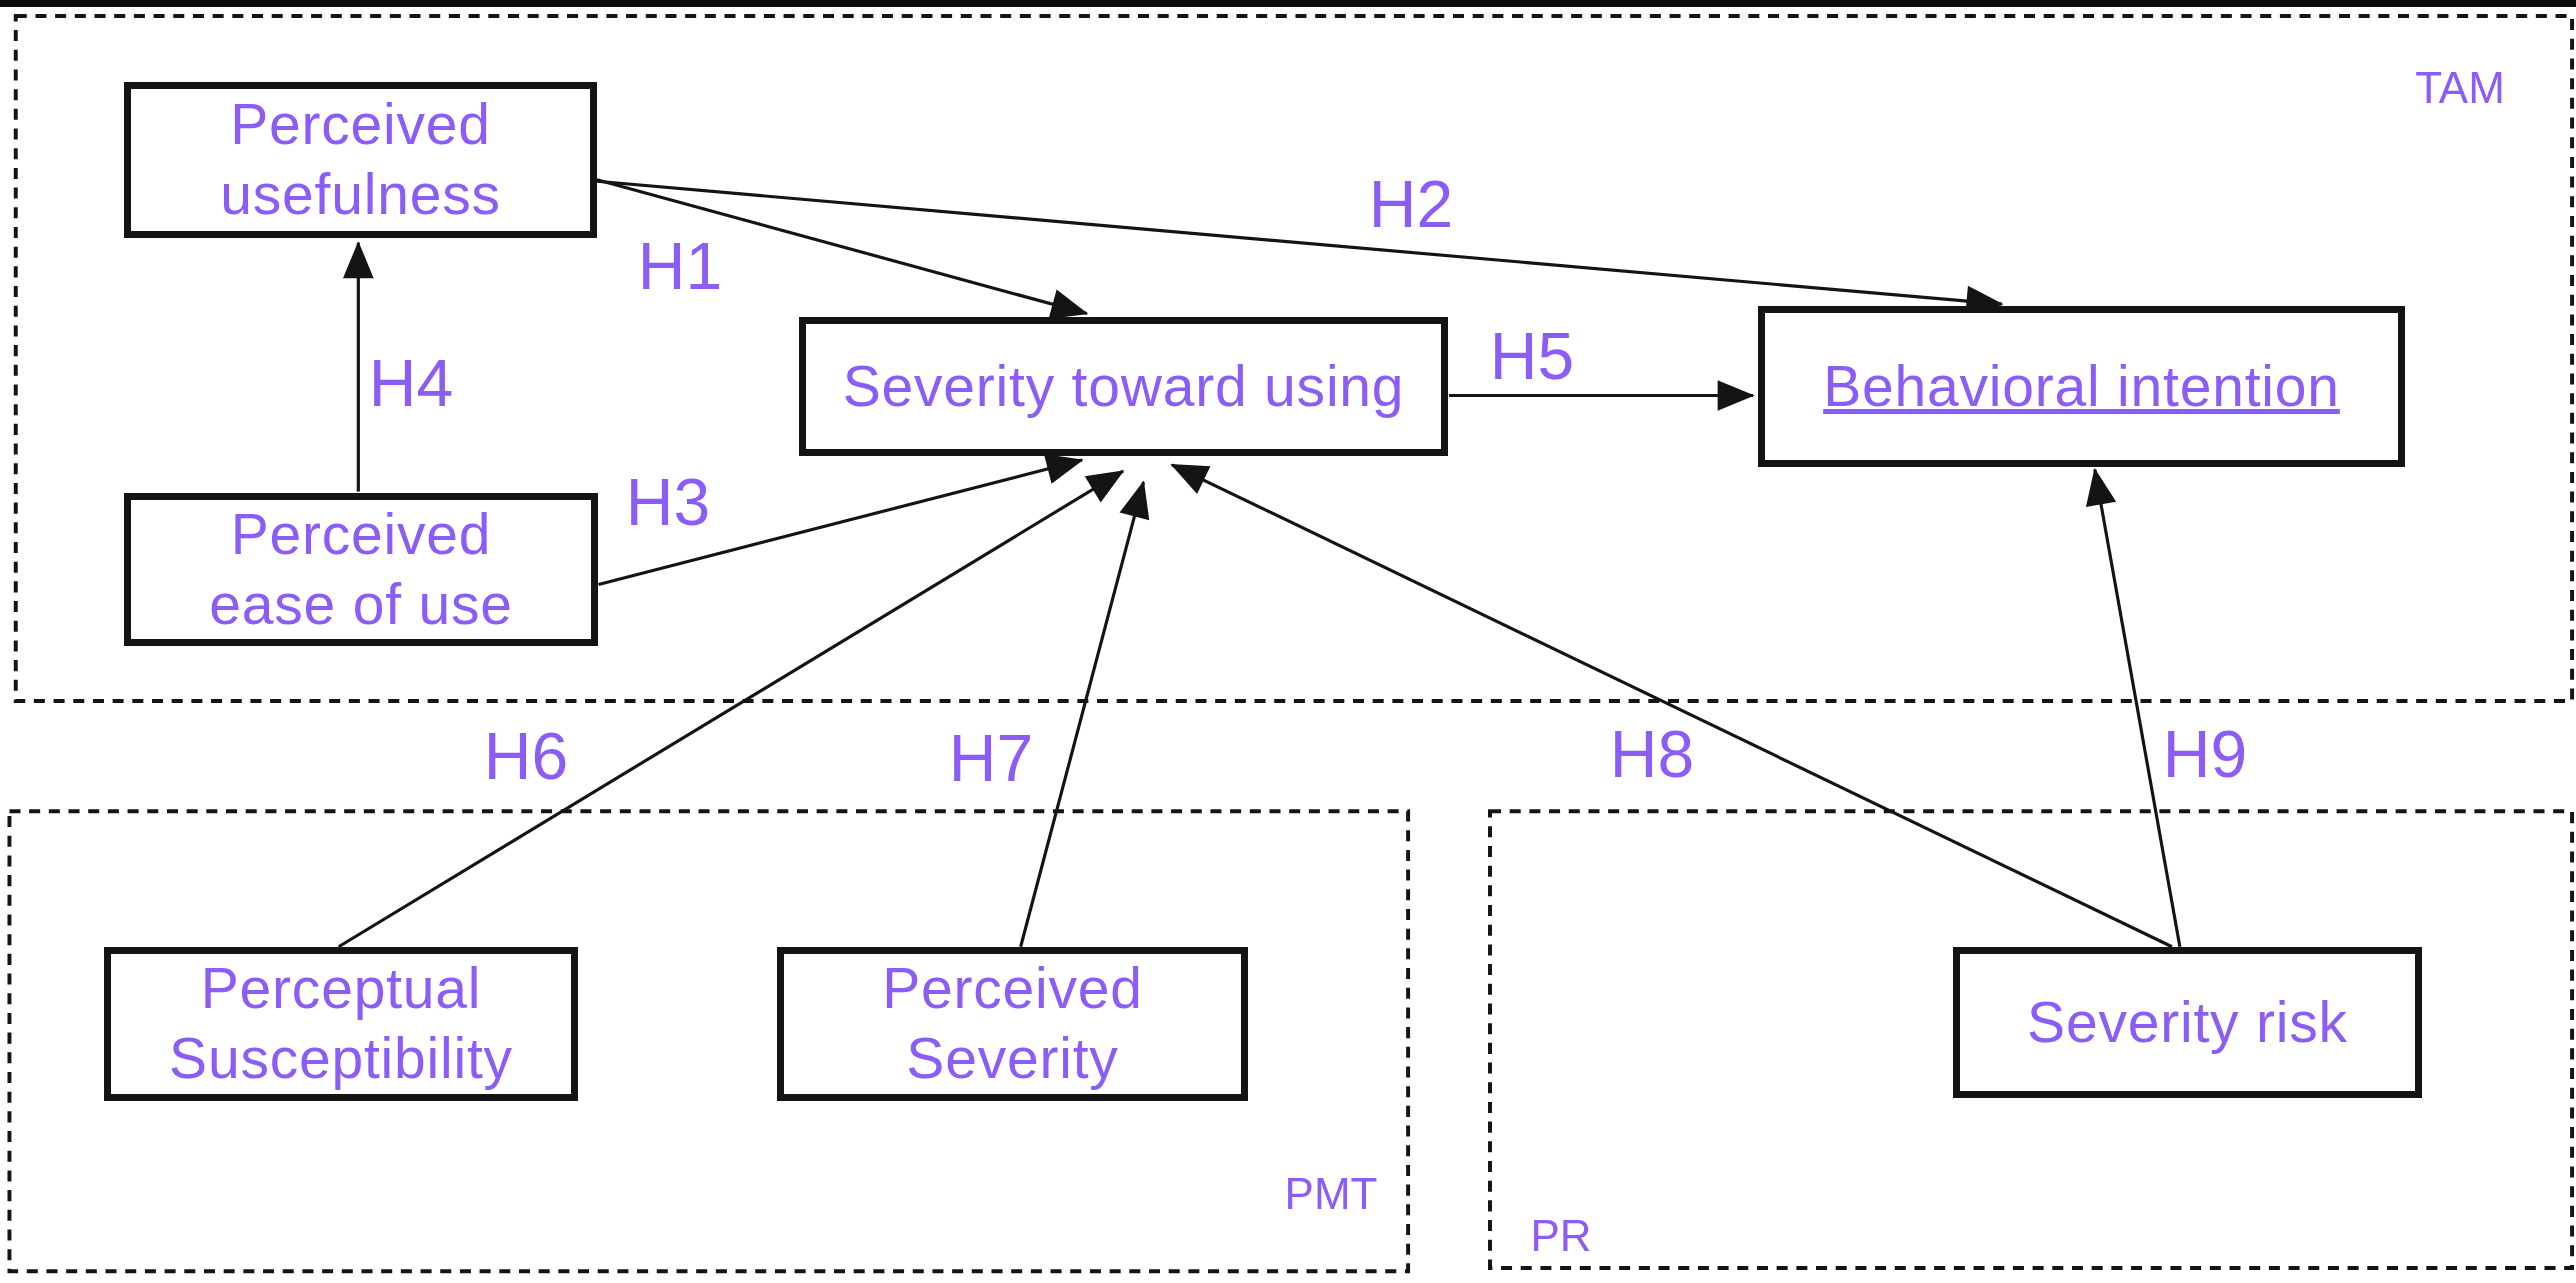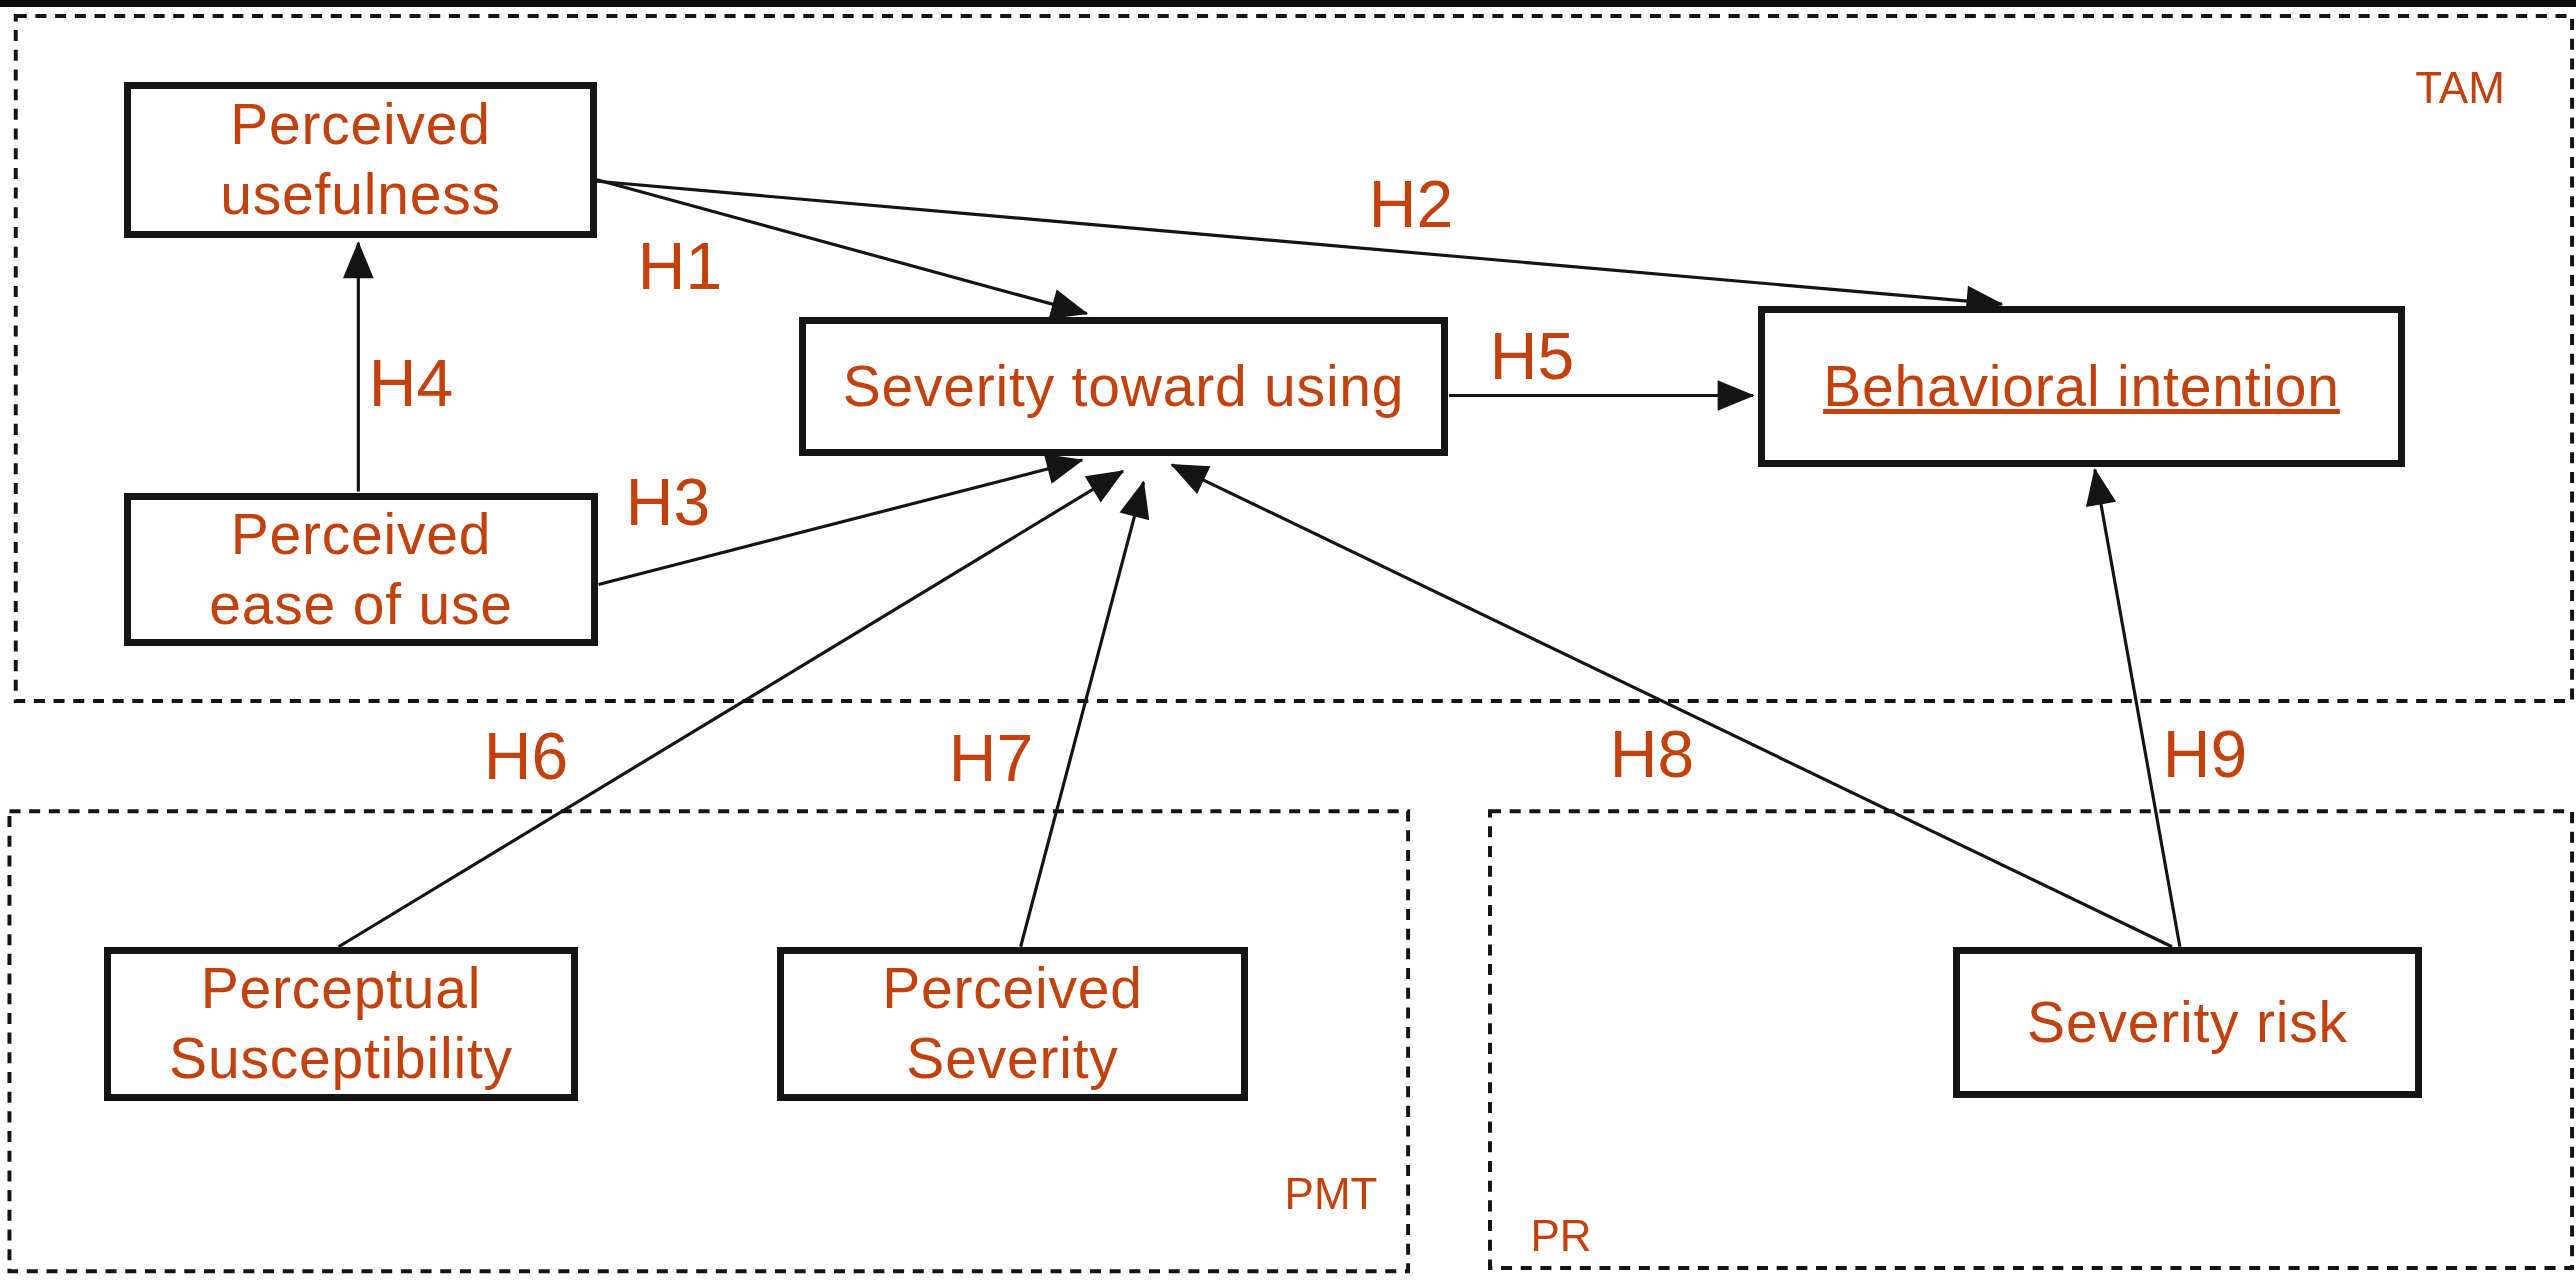--- a/index.html
+++ b/index.html
@@ -6,21 +6,21 @@
     margin: 0;
     padding: 0;
     background: #ffffff;
   }
   #canvas {
     position: relative;
     width: 2576px;
     height: 1284px;
     background: #ffffff;
     font-family: "Liberation Sans", "DejaVu Sans", sans-serif;
-    color: #c2410c;
+    color: #8b5cf6;
     overflow: hidden;
   }
   #top-rule {
     position: absolute;
     left: 0; top: 0;
     width: 2576px; height: 7px;
     background: #0d0d0d;
   }
   svg.layer {
     position: absolute;

